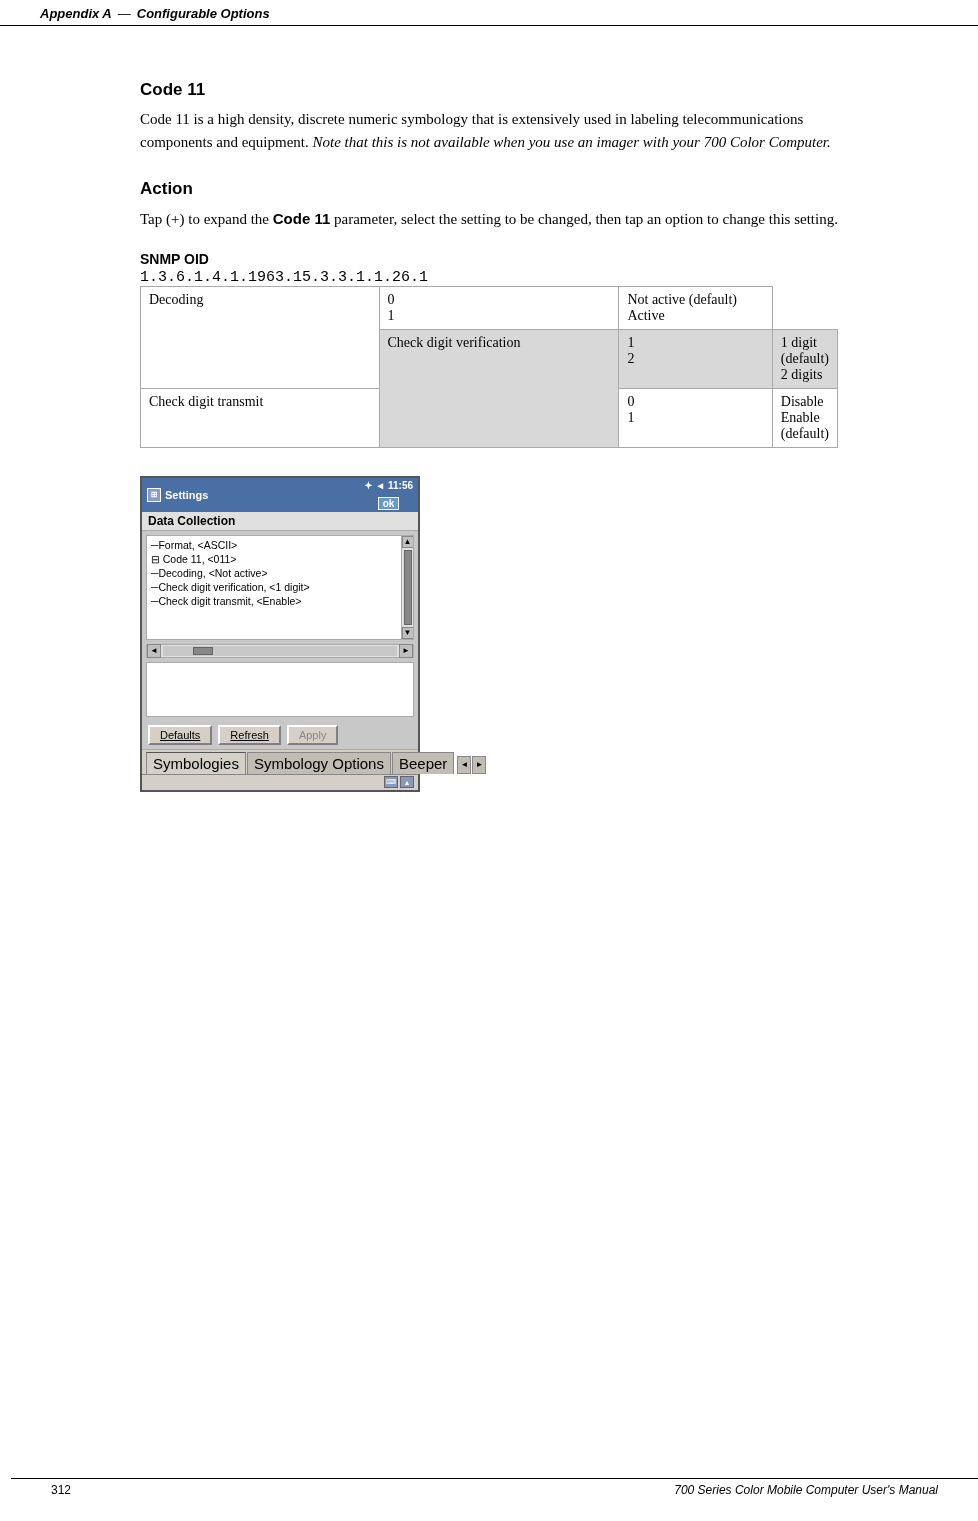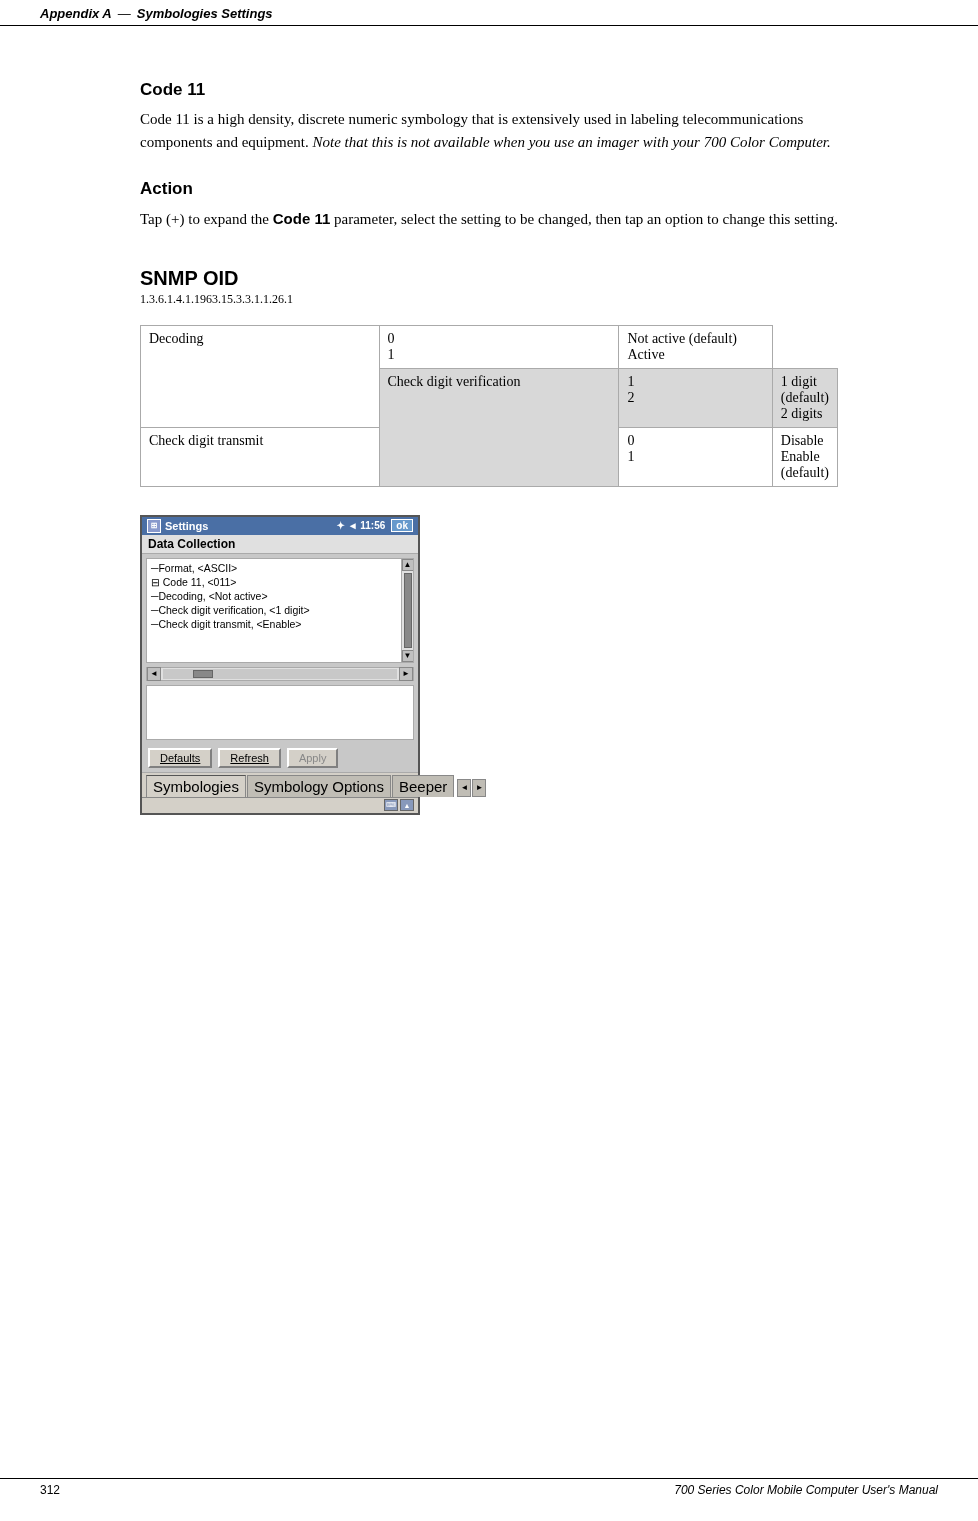--- a/index.html
+++ b/index.html
@@ -65,29 +65,28 @@
     }
 
     .body-text strong {
       font-weight: bold;
       font-family: Arial, Helvetica, sans-serif;
     }
 
     
     .snmp-title {
       font-family: Arial, Helvetica, sans-serif;
-      font-size: 20px;
-      font-weight: bold;
-      margin-top: 36px;
+      font-size: 14px;
+      font-weight: bold;
+      margin-top: 20px;
       margin-bottom: 2px;
     }
     .snmp-value {
-      font-family: Liberation Serif, serif;
-      font-size: 12px;
-      margin-bottom: 18px;
+      font-family: Liberation Mono, monospace;
+      font-size: 15px;
     }
 
     
     .options-title {
       font-family: Arial, Helvetica, sans-serif;
       font-size: 17px;
       font-weight: bold;
       margin-bottom: 4px;
     }
 
@@ -148,20 +147,21 @@
       align-items: center;
       justify-content: center;
       font-size: 8px;
       color: #fff;
     }
     .device-titlebar-right {
       display: flex;
       align-items: center;
       gap: 6px;
       font-size: 10px;
+      flex-direction: column;
     }
     .device-ok-btn {
       background: #6699cc;
       border: 1px solid #fff;
       color: #fff;
       font-size: 10px;
       padding: 0 4px;
       font-weight: bold;
     }
 
@@ -346,40 +346,40 @@
       color: #fff;
       display: flex;
       align-items: center;
       justify-content: center;
     }
 
     
     .page-footer {
       position: absolute;
       bottom: 20px;
-      left: 0;
+      left: 11px;
       right: 0;
       padding: 4px 40px;
       border-top: 1px solid #000;
       display: flex;
       align-items: center;
       justify-content: space-between;
       font-family: Arial, Helvetica, sans-serif;
       font-size: 12px;
     }
     .footer-page { font-weight: normal; }
     .footer-title { font-style: italic; }
   </style>
 </head>
 <body>
 
 <div class="page-header">
   <span class="page-header-appendix">Appendix A</span>
   <span class="page-header-dash">—</span>
-  <span class="page-header-title">Symbologies Settings</span>
+  <span class="page-header-title">Configurable Options</span>
 </div>
 
 <div class="content">
 
   <div class="section-title">Code 11</div>
   <p class="body-text">
     <span>Code 11 is a high density, discrete numeric symbology that is extensively used in labeling telecommunications components and equipment.</span>
     <em><span>Note that this is not available when you use an imager with your 700 Color Computer.</span></em>
   </p>
 

